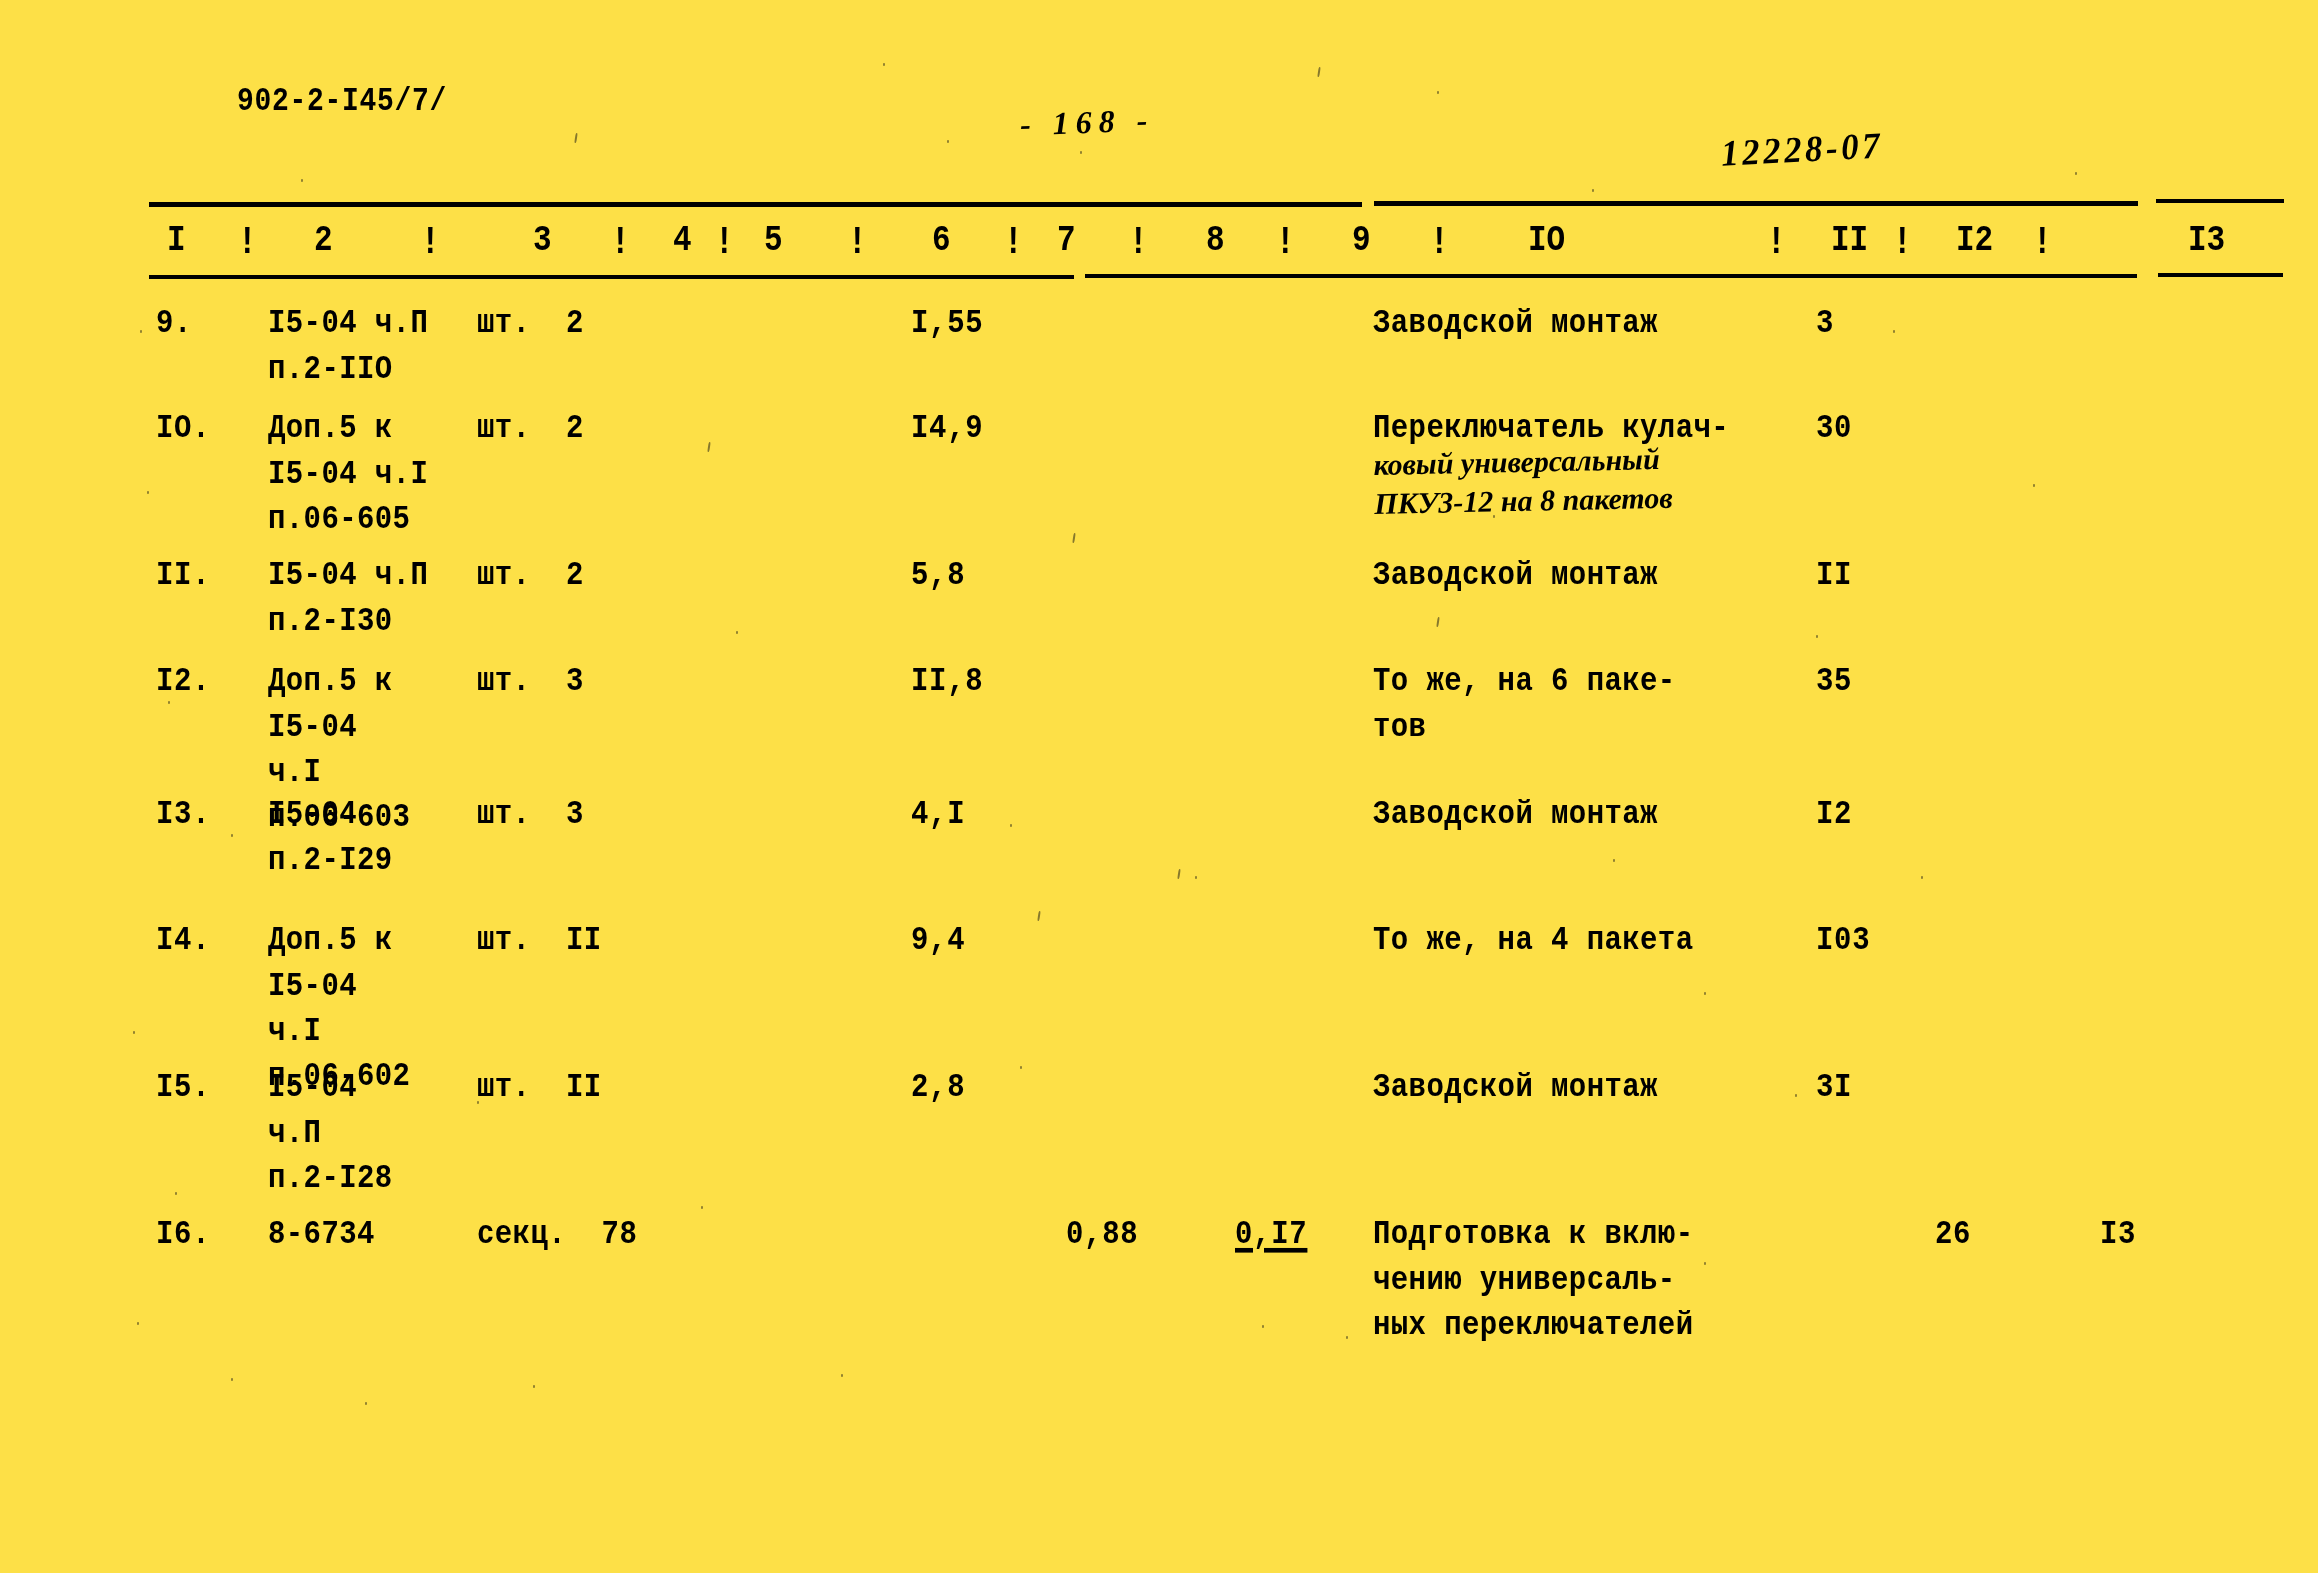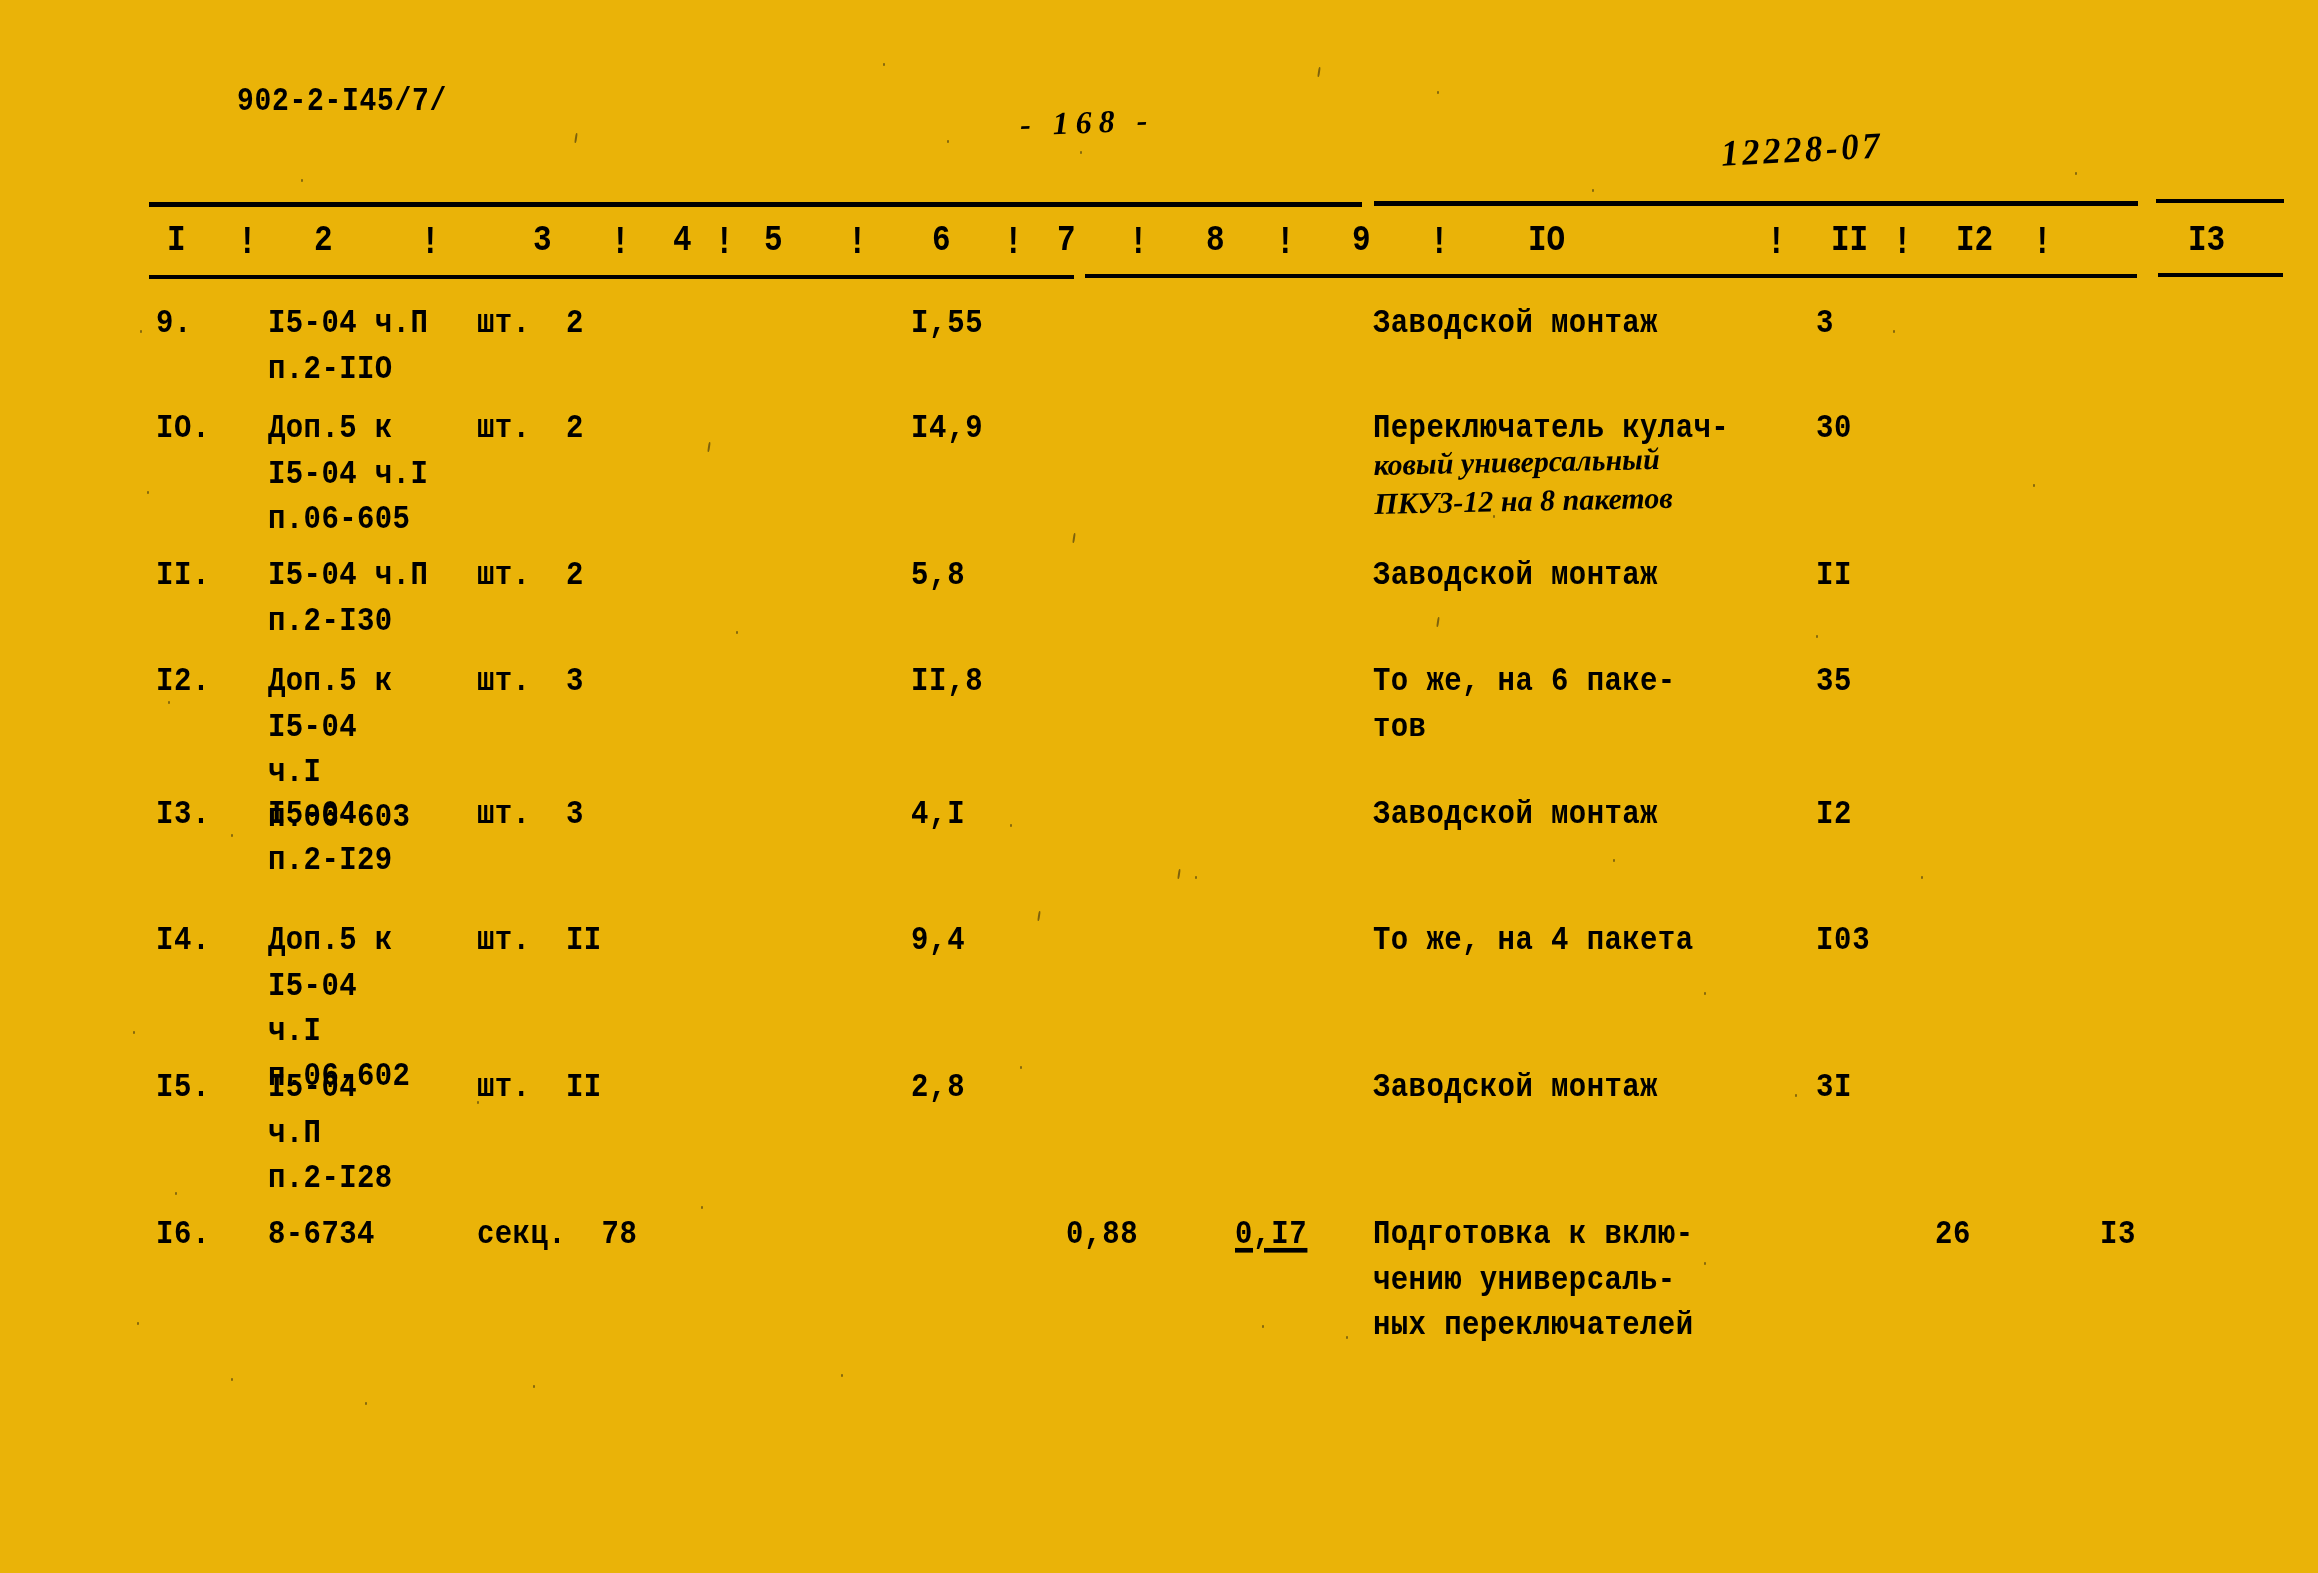--- a/index.html
+++ b/index.html
@@ -13,21 +13,21 @@
     font-family: "Liberation Serif", serif;
     color: #000000;
     position: relative;
     overflow: hidden;
   }
 
   
   #scan-page {
     position: absolute;
     inset: 0;
-    background: #eab308;
+    background: #fde047;
   }
 
   
   .speckle {
     position: absolute;
     width: 2.8px;
     height: 4.9px;
     background: #111;
     opacity: .55;
     border-radius: 40%;

